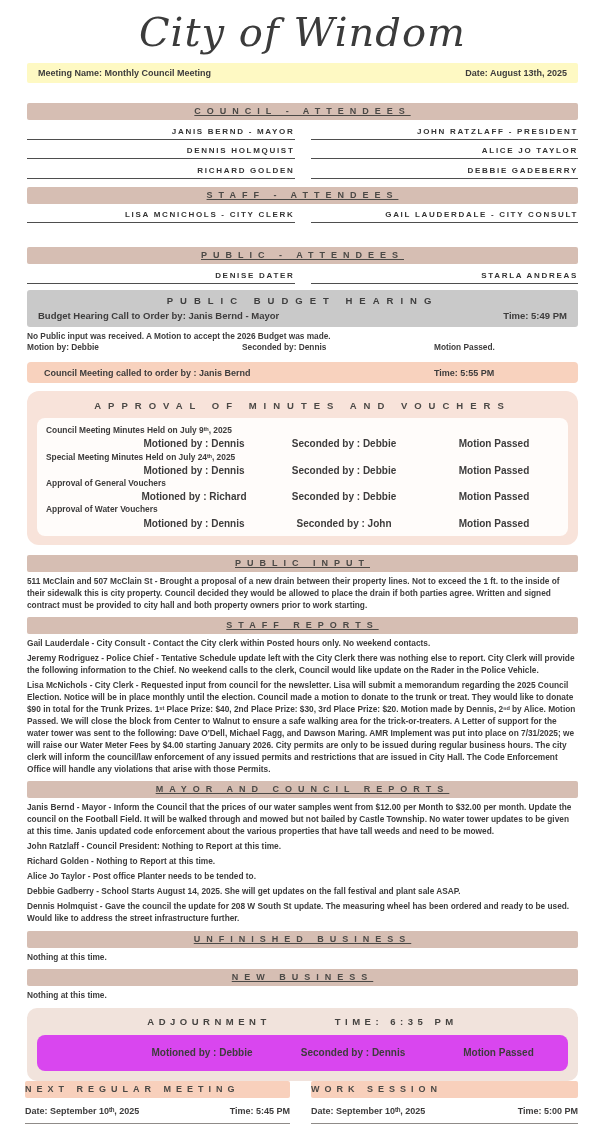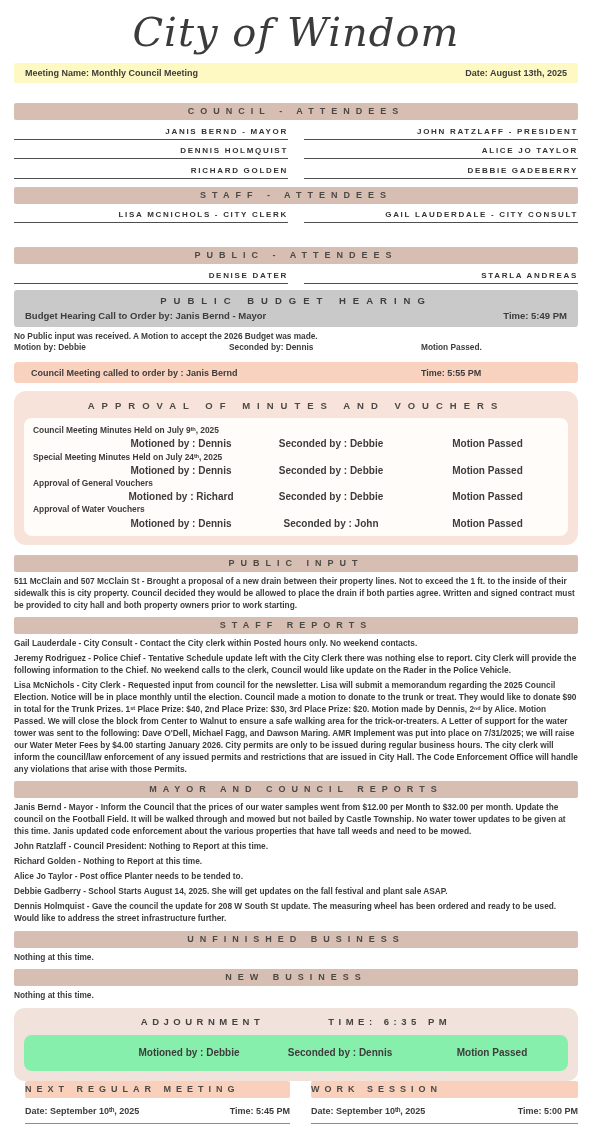--- a/index.html
+++ b/index.html
@@ -1,24 +1,24 @@
 <!DOCTYPE html>
 <html><head>
 <meta charset="utf-8">
 <style>
   html,body{margin:0;padding:0;background:#ffffff;}
   .page{position:relative;width:600px;height:1130px;background:#ffffff;box-sizing:border-box;
-        padding:0 22px 0 14px;overflow:hidden;
+        padding:0 22px 0 27px;overflow:hidden;
         font-family:"Liberation Sans","DejaVu Sans",sans-serif;font-weight:700;color:#3d3c3c;}
   .logo{height:52px;margin-top:6px;font-family:"DejaVu Serif",serif;font-style:italic;font-weight:400;
         font-size:40px;line-height:52px;text-align:center;color:#3b3b3b;letter-spacing:1px;}
   .meeting-bar{margin-top:5px;background:#fef9c3;height:20px;border-radius:2px;display:flex;
         justify-content:space-between;align-items:center;padding:0 11px;font-size:9px;}
   .section-bar{background:#d6beb3;height:17px;line-height:17px;text-align:center;font-size:9px;
-        letter-spacing:6px;color:#4b4946;border-radius:2px;white-space:nowrap;overflow:hidden;}
+        letter-spacing:6px;color:#4b4946;border-radius:2px;white-space:nowrap;overflow:hidden;text-decoration:underline;}
   .mt-council{margin-top:20px;}
   .mt-staff{margin-top:8px;}
   .mt-public{margin-top:24px;}
   .mt-sec{margin-top:6px;}
   .mt-pi{margin-top:10px;}
   .attendees-grid{display:grid;grid-template-columns:1fr 1fr;column-gap:16px;text-align:right;}
   .attendee{font-size:8px;letter-spacing:1.7px;color:#333333;border-bottom:1.5px solid #4e4e4e;
         padding:6.5px 0 3px;white-space:nowrap;overflow:hidden;}
   .gray-box{margin-top:6px;background:#c9c9c9;border-radius:3px;padding:3px 0 4px;}
   .gray-title{text-align:center;font-size:9.5px;letter-spacing:7px;line-height:16px;color:#3e3e3e;}
@@ -31,21 +31,21 @@
   .approval-title{text-align:center;font-size:9.5px;letter-spacing:7px;line-height:18px;color:#4b4946;margin:2px 0 3px;}
   .approval-inner{background:#fffcfa;border-radius:8px;padding:6px 0;}
   .approval-label{font-size:8.4px;line-height:13.2px;padding-left:9px;}
   .approval-motions{display:grid;grid-template-columns:148px 152px 1fr;padding-left:83px;
         font-size:10px;line-height:13.2px;text-align:center;}
   .para{margin-top:4px;font-size:8.3px;line-height:11.9px;}
   .para+.para{margin-top:3px;}
   .adjourn-box{margin-top:6px;background:#f1e3dc;border-radius:10px;padding:5px 10px 10px;}
   .adjourn-header{display:flex;justify-content:center;gap:64px;font-size:9.5px;letter-spacing:4.5px;
         line-height:17px;margin-bottom:5px;color:#454340;}
-  .adjourn-inner{background:#86efac;border-radius:8px;padding:11px 0;}
+  .adjourn-inner{background:#d946ef;border-radius:8px;padding:11px 0;}
   .adjourn-inner .approval-motions{padding-left:90px;grid-template-columns:150px 152px 1fr;}
   .footer{position:absolute;left:25px;right:22px;bottom:6px;display:grid;grid-template-columns:265px 1fr;column-gap:21px;}
   .footer-bar{background:#f8d0bc;height:17px;line-height:17px;font-size:9px;
         letter-spacing:5px;color:#4b4946;border-radius:2px;white-space:nowrap;overflow:hidden;}
   .footer-row{display:flex;justify-content:space-between;margin-top:8px;font-size:9px;
         padding-bottom:7px;border-bottom:1.5px solid #8f8b88;}
 </style>
 </head>
 <body>
 

